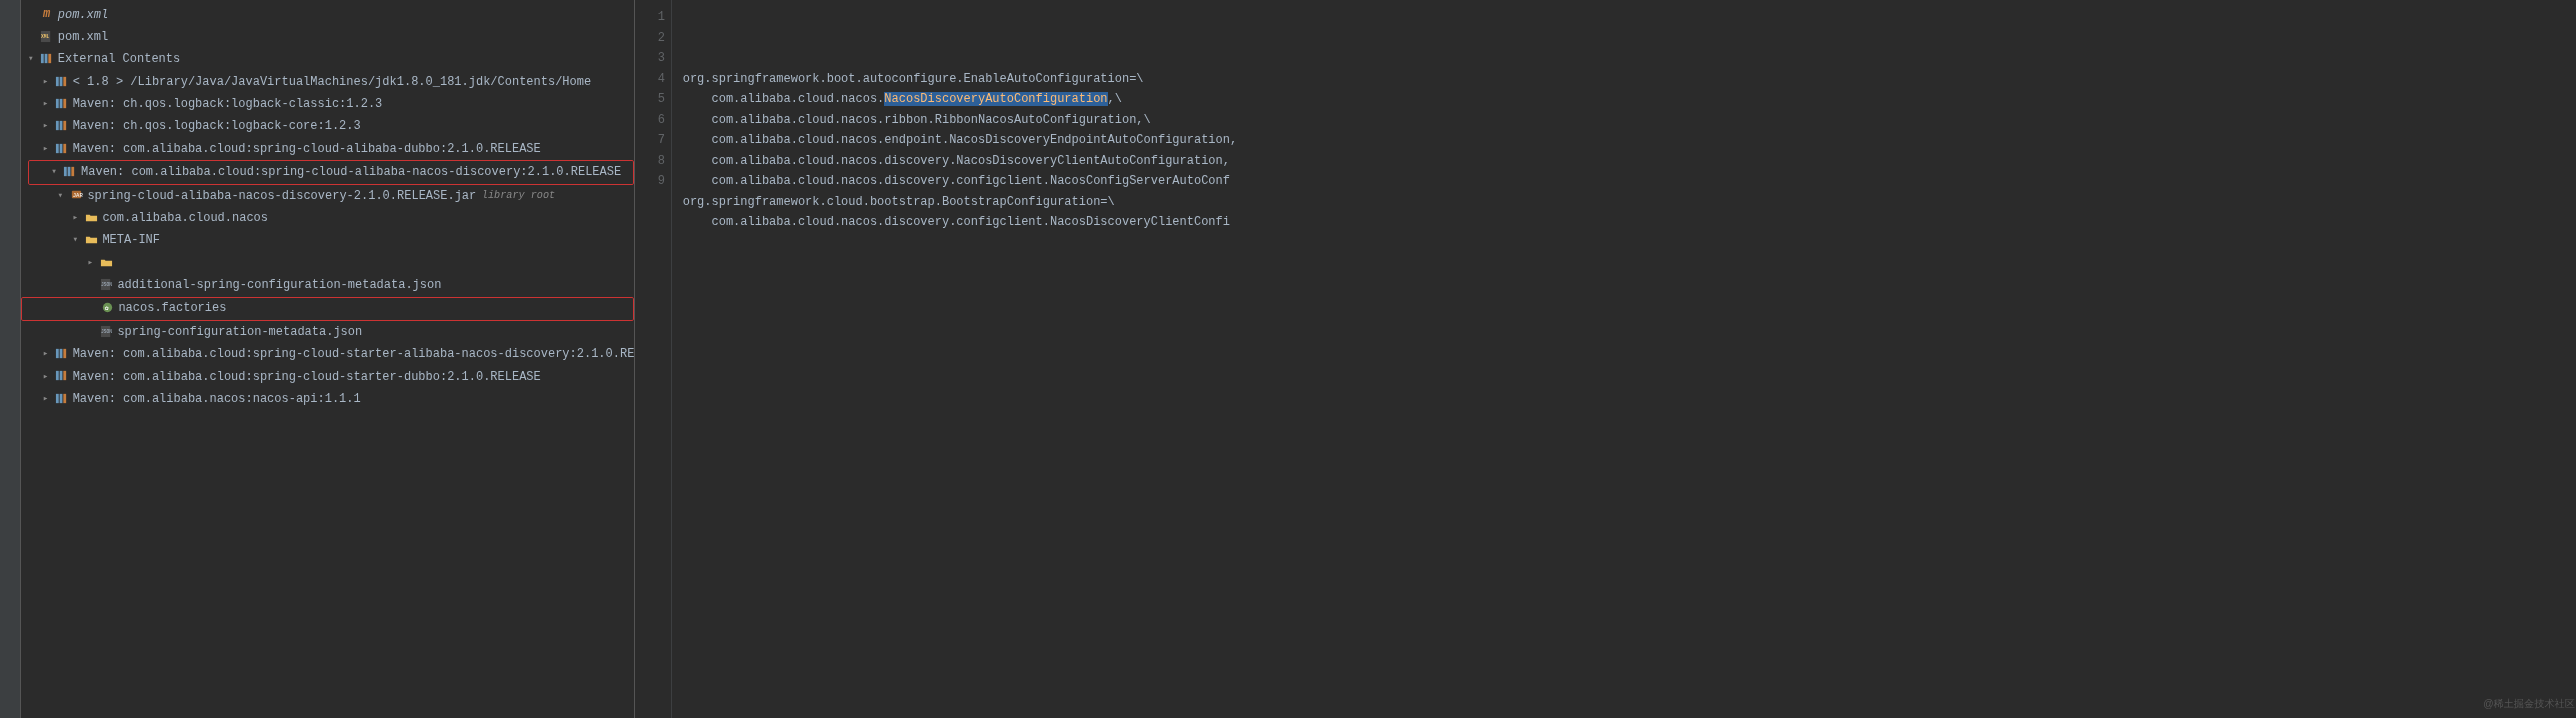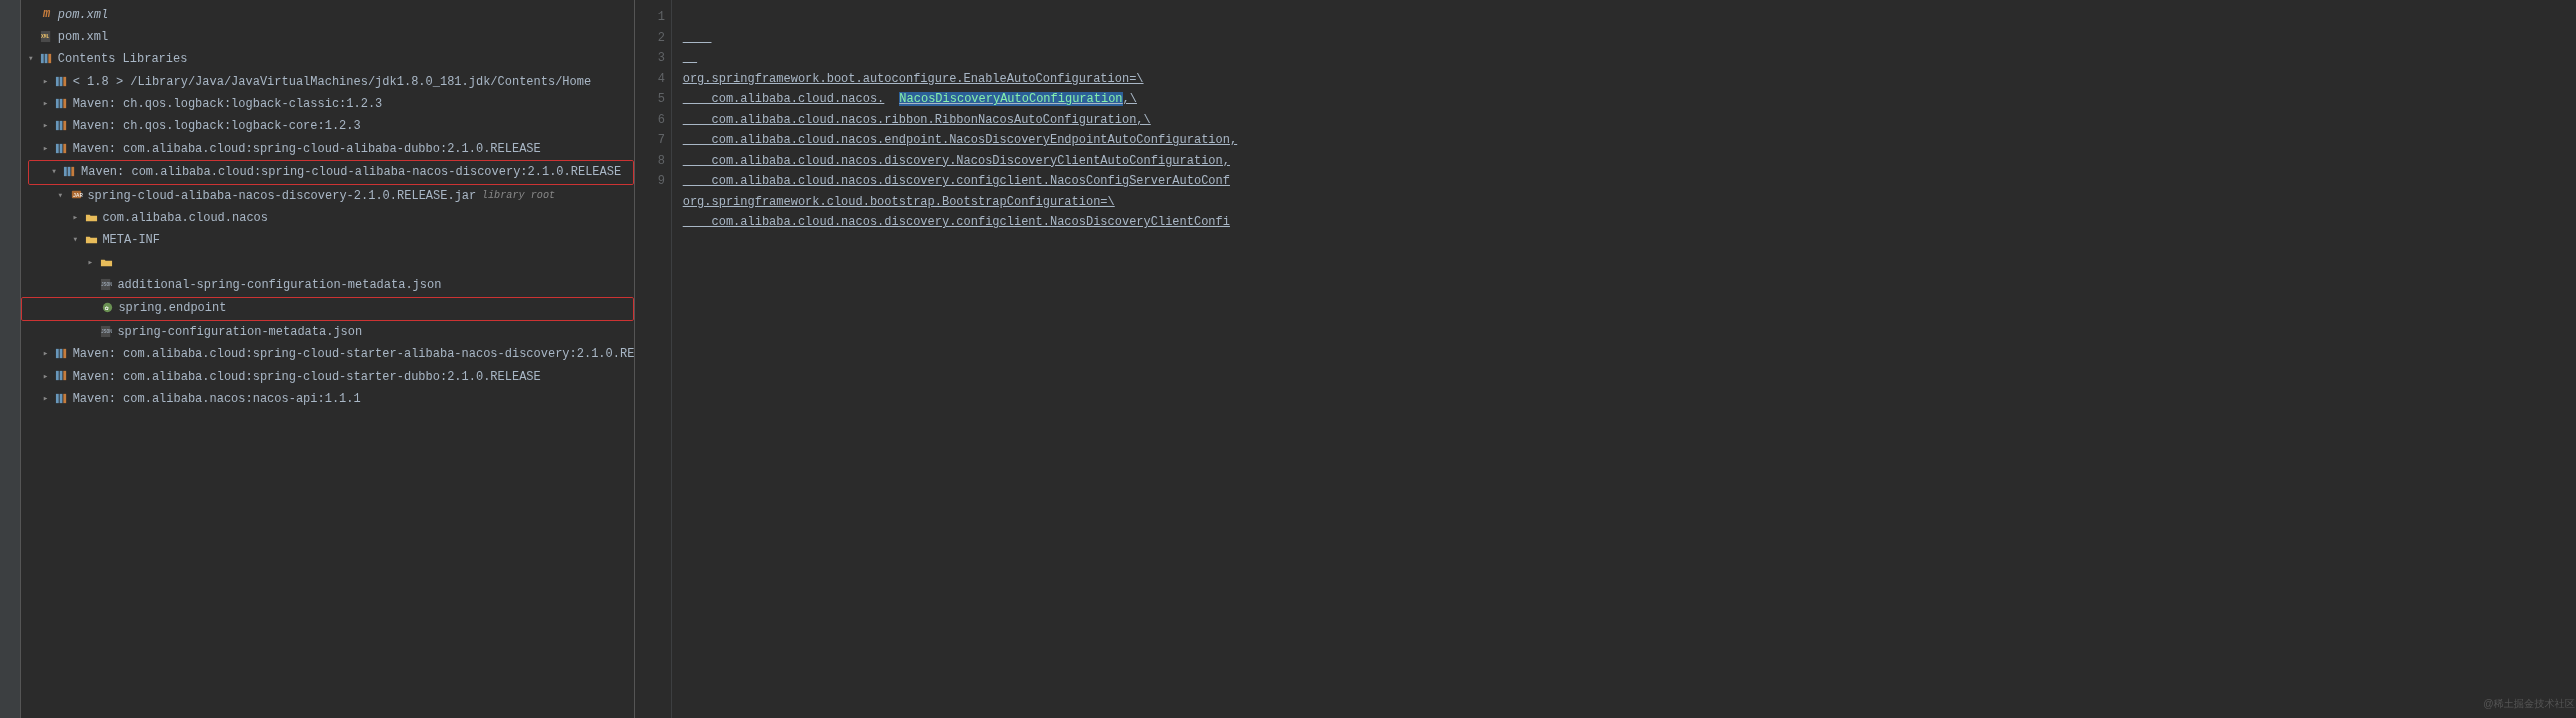--- a/index.html
+++ b/index.html
@@ -115,27 +115,26 @@
       display: block;
     }
 
     .code-content {
       padding: 7.4px 11.2px;
       flex: 1;
       overflow-x: auto;
       white-space: pre;
       font-size: 12px;
       line-height: 20.5px;
-      text-decoration: underline;
     }
 
     .code-line {
       display: block;
     }
-    .highlight-blue { background: #2d6099; color: #86efac; margin-left: 15px; }
+    .highlight-blue { background: #2d6099; color: #fdba74; }
 
     
     .watermark {
       position: fixed;
       bottom: 7.4px;
       right: 1px;
       color: #555;
       font-size: 10.2px;
       font-family: sans-serif;
     }
@@ -162,21 +161,21 @@
         </svg></span>
       <span>pom.xml</span>
     </div>
     <div class="tree-item indent-1">
       <span class="arrow">▾</span>
       <span class="icon"><svg width="13" height="13" viewBox="0 0 14 14">
           <rect x="1" y="2" width="3" height="10" fill="#6897bb"></rect>
           <rect x="5" y="2" width="3" height="10" fill="#6897bb"></rect>
           <rect x="9" y="2" width="3" height="10" fill="#c57c3d"></rect>
         </svg></span>
-      <span>Contents Libraries</span>
+      <span>External Contents</span>
     </div>
     <div class="tree-item indent-2">
       <span class="arrow">▸</span>
       <span class="icon"><svg width="13" height="13" viewBox="0 0 14 14">
           <rect x="1" y="2" width="3" height="10" fill="#6897bb"></rect>
           <rect x="5" y="2" width="3" height="10" fill="#6897bb"></rect>
           <rect x="9" y="2" width="3" height="10" fill="#c57c3d"></rect>
         </svg></span>
       <span>&lt; 1.8 &gt; /Library/Java/JavaVirtualMachines/jdk1.8.0_181.jdk/Contents/Home</span>
     </div>
@@ -252,21 +251,21 @@
           <text x="1" y="9" font-size="5" fill="#a9b7c6">JSON</text>
         </svg></span>
       <span>additional-spring-configuration-metadata.json</span>
     </div>
     <div class="tree-item indent-5" style="border: 1.9px solid rgb(204, 51, 51); border-radius: 1.9px;">
       <span class="arrow">&nbsp;</span>
       <span class="icon"><svg width="13" height="13" viewBox="0 0 14 14" style="font-size:11px">
           <circle cx="7" cy="7" r="5" fill="#6a9153"></circle>
           <text x="4" y="10" font-size="7" fill="#fff">✿</text>
         </svg></span>
-      <span>spring.endpoint</span>
+      <span>nacos.factories</span>
     </div>
     <div class="tree-item indent-5">
       <span class="arrow">&nbsp;</span>
       <span class="icon"><svg width="13" height="13" viewBox="0 0 14 14" style="font-size:11px">
           <rect x="1" y="1" width="10" height="12" fill="#4a4a4a"></rect>
           <text x="1" y="9" font-size="5" fill="#a9b7c6">JSON</text>
         </svg></span>
       <span>spring-configuration-metadata.json</span>
     </div>
     <div class="tree-item indent-2">

